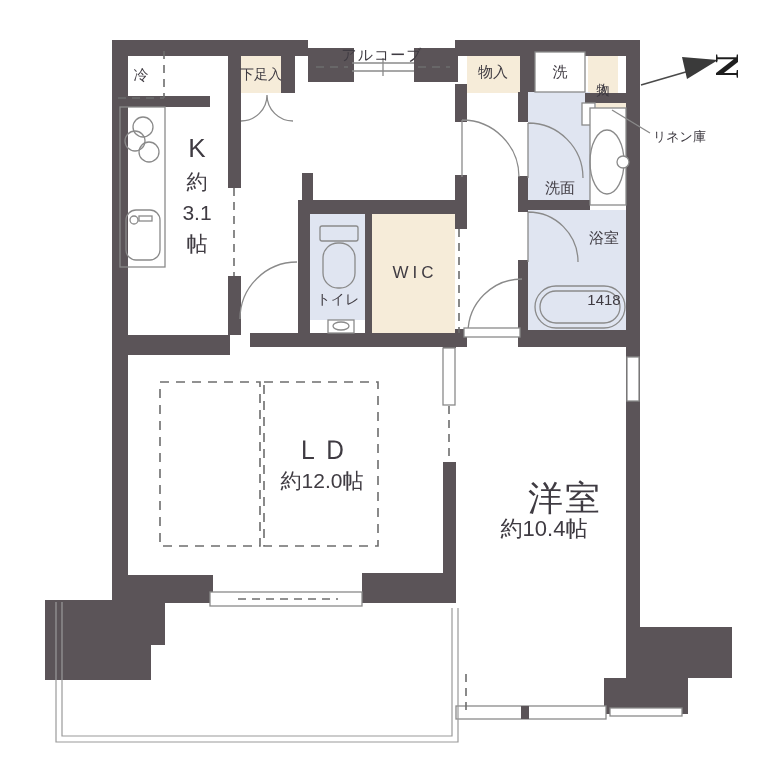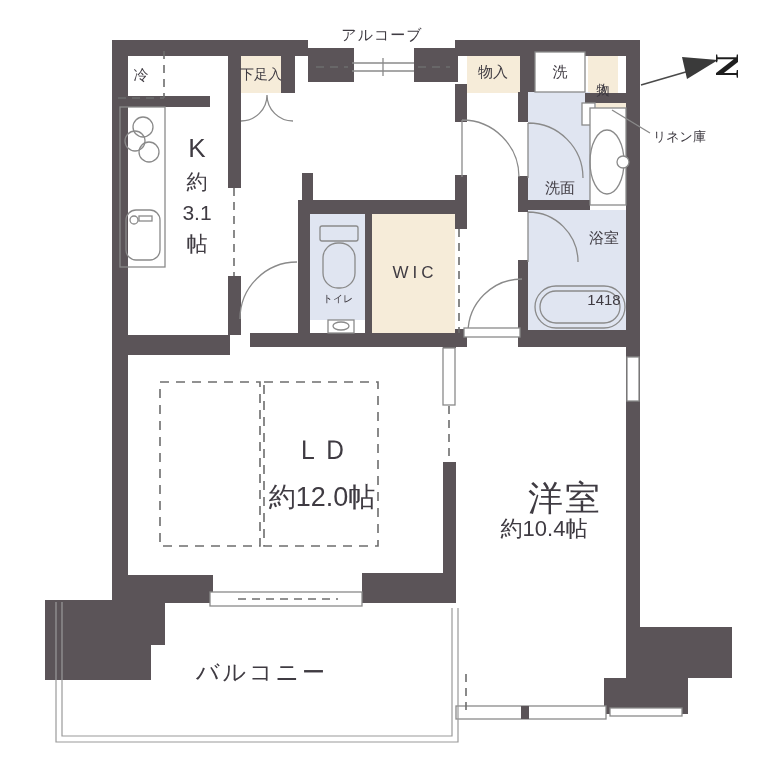--- a/index.html
+++ b/index.html
@@ -146,30 +146,29 @@
   </svg>
 
   <div class="wall" style="left:521px;top:706px;width:8px;height:13px;"></div>
 
   <div class="lbl" style="left:141px;top:74px;font-size:15px;">冷</div>
   <div class="lbl" style="left:197px;top:148px;font-size:26px;">K</div>
   <div class="lbl" style="left:197px;top:181px;font-size:21px;">約</div>
   <div class="lbl" style="left:197px;top:212px;font-size:21px;">3.1</div>
   <div class="lbl" style="left:197px;top:243px;font-size:21px;">帖</div>
   <div class="lbl" style="left:261px;top:74px;font-size:14px;">下足入</div>
-  <div class="lbl" style="left:382px;top:34px;font-size:15px;letter-spacing:1px;">アルコーブ</div>
+  <div class="lbl" style="left:382px;top:54px;font-size:15px;letter-spacing:1px;">アルコーブ</div>
   <div class="lbl" style="left:493px;top:71px;font-size:15px;">物入</div>
   <div class="lbl" style="left:560px;top:71px;font-size:15px;">洗</div>
   <div class="lbl vert" style="left:603px;top:73px;font-size:13px;">物入</div>
   <div class="lbl anchor-left" style="left:653px;top:137px;font-size:13px;font-family:Liberation Mono, monospace;">リネン庫</div>
   <div class="lbl" style="left:560px;top:187px;font-size:15px;">洗面</div>
   <div class="lbl" style="left:604px;top:237px;font-size:15px;">浴室</div>
   <div class="lbl" style="left:604px;top:255px;font-size:15px;margin-top:44px;">1418</div>
-  <div class="lbl" style="left:338px;top:299px;font-size:10px;">トイレ</div>
+  <div class="lbl" style="left:338px;top:299px;font-size:14px;">トイレ</div>
   <div class="lbl" style="left:415px;top:272px;font-size:17px;letter-spacing:4px;">WIC</div>
   <div class="lbl" style="left:322px;top:450px;font-size:27px;">ＬＤ</div>
-  <div class="lbl" style="left:322px;top:497px;font-size:27px;">約12.0帖</div>
+  <div class="lbl" style="left:322px;top:480px;font-size:21px;">約12.0帖</div>
   <div class="lbl" style="left:545px;top:497px;font-size:35px;letter-spacing:2px;margin-left:20px;">洋室</div>
   <div class="lbl" style="left:544px;top:529px;font-size:22px;">約10.4帖</div>
-  <div class="lbl" style="left:262px;top:672px;font-size:23px;letter-spacing:3px;">バルコニー</div>
   <div class="north-label" style="left:727px;top:66px;">N</div>
 
 </div>
 
 </body></html>

